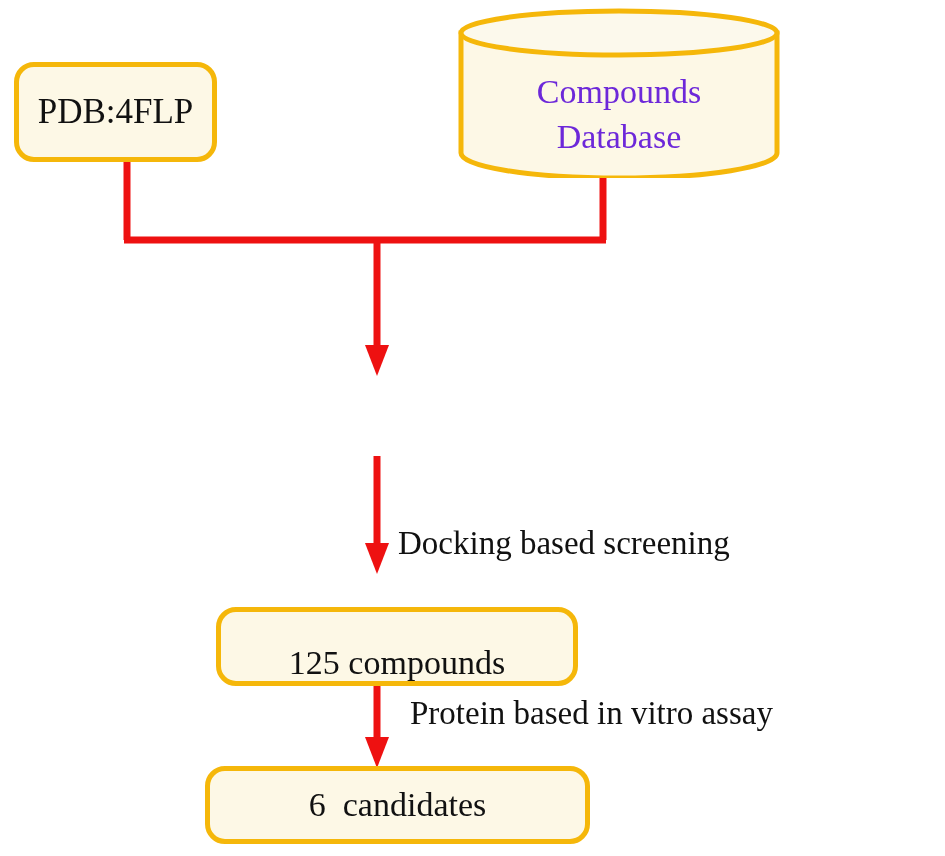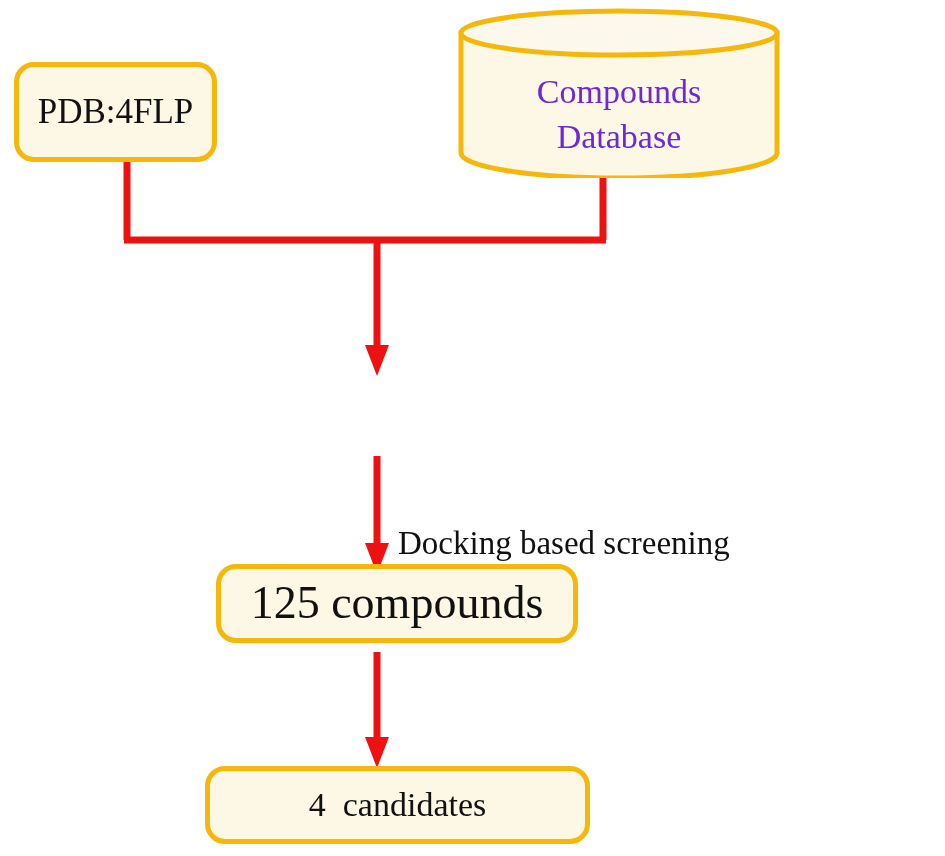--- a/index.html
+++ b/index.html
@@ -54,24 +54,25 @@
   }
   #node-270 {
     left: 216px;
     top: 377px;
     width: 362px;
     height: 79px;
     font-size: 34px;
   }
   #node-125 {
     left: 216px;
-    top: 564px;
+    top: 607px;
     width: 362px;
     height: 79px;
-    font-size: 46px;
+    font-size: 34px;
+    align-items: flex-end;
   }
   #node-4 {
     left: 205px;
     top: 766px;
     width: 385px;
     height: 78px;
     font-size: 34px;
   }
 
   
@@ -176,18 +177,19 @@
   <div class="edge-label" id="label-pharma">
   </div>
 
 
   <div class="edge-label" id="label-docking">Docking based screening</div>
 
   <div class="node-box" id="node-125">
     <span>125 compounds</span>
   </div>
 
+  <div class="edge-label" id="label-invitro">Protein based in vitro assay</div>
 
   <div class="node-box" id="node-4">
-    <span>4  candidates</span>
+    <span>6  candidates</span>
   </div>
 
 </div>
 
 </body></html>

